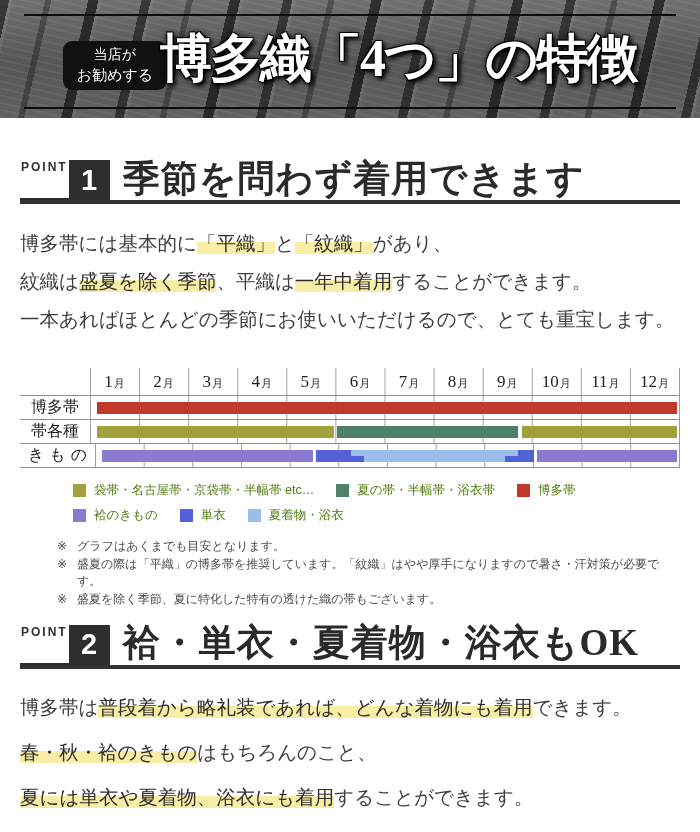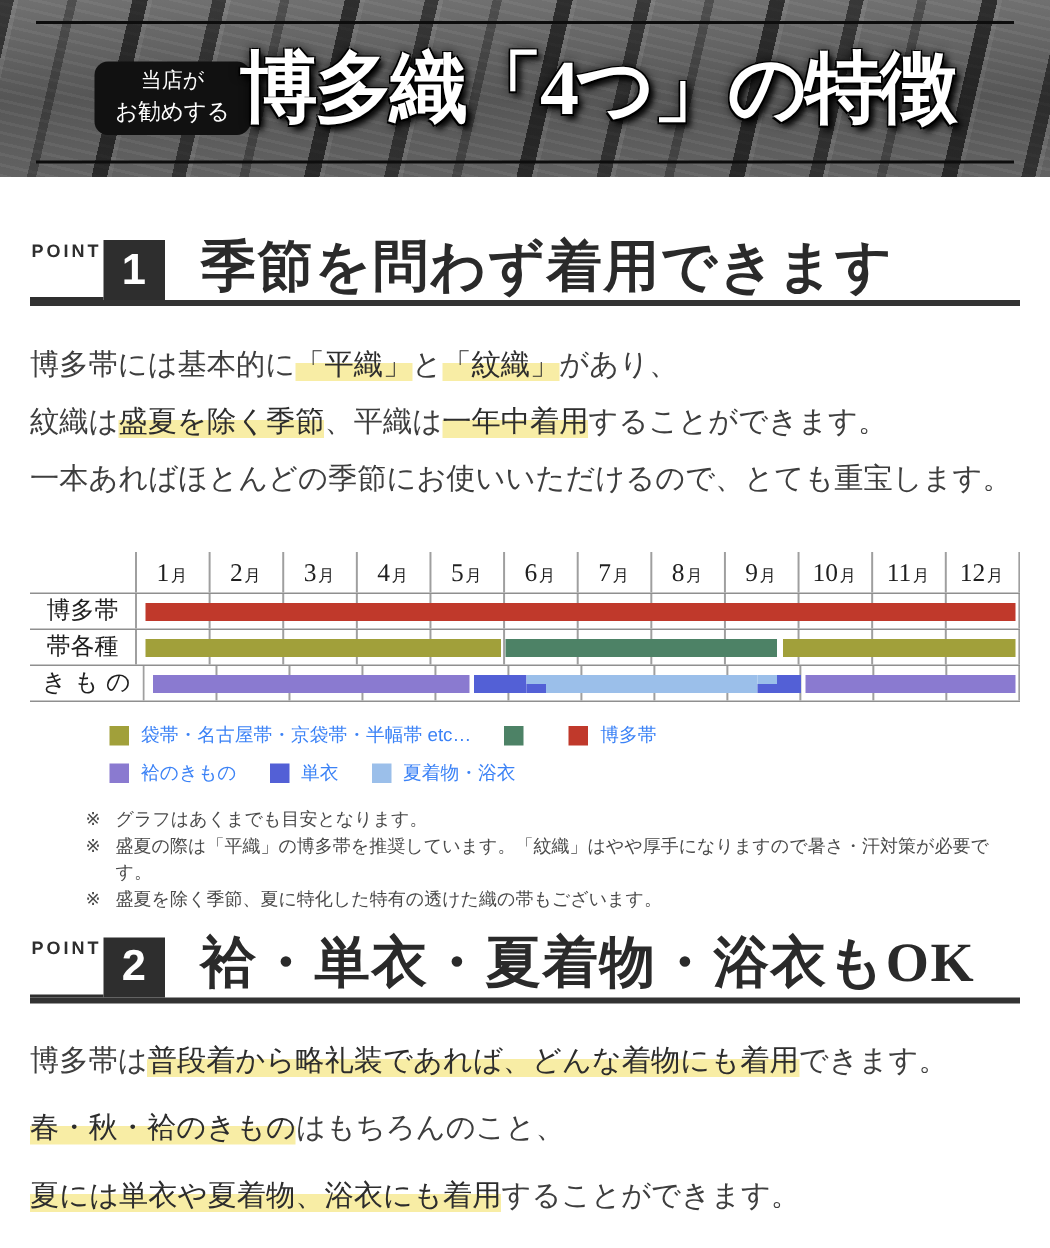--- a/index.html
+++ b/index.html
@@ -36,21 +36,21 @@
   .point-block{margin:0 20px;border-bottom:4px solid #333;
     display:flex;align-items:flex-end;}
   .point-block.first{margin-top:40px;}
   .point-block.second{margin-top:14px;}
   .point-marker{display:flex;flex-direction:row;margin-right:13px;}
   .point-label{font-size:12px;font-weight:bold;letter-spacing:2px;color:#2e2e2e;
     padding:0 1px 1px;border-bottom:2px solid #2e2e2e;}
   .point-box{width:41px;height:40px;background:#2e2e2e;color:#fff;
     display:flex;align-items:center;justify-content:center;
     font-size:29px;font-weight:bold;}
-  .point-heading{margin:0 11px 1px;font-family:"Liberation Serif","DejaVu Serif",serif;
+  .point-heading{margin:0 0 1px;font-family:"Liberation Serif","DejaVu Serif",serif;
     font-size:37px;font-weight:700;color:#2a2a2a;line-height:1.12;letter-spacing:1px;
     white-space:nowrap;}
 
   
   .para{margin:20px 20px 0;color:#3e3e3e;font-size:19.5px;}
   .para .tline{margin:0;line-height:38px;}
   .para.second .tline{line-height:45px;}
   .para.second{margin-top:16px;}
   .hl{font-weight:normal;color:#2d2d2d;
     background:linear-gradient(180deg,rgba(0,0,0,0) 44%,#f8eda5 44%,#f8eda5 100%);}
@@ -68,21 +68,21 @@
   .m-cell{width:calc(100%/12);display:flex;align-items:center;justify-content:center;
     font-family:"Liberation Serif","DejaVu Serif",serif;color:#1f1f1f;}
   .m-num{font-size:17px;}
   .m-suf{font-size:11px;margin-left:1px;margin-top:3px;}
   .seg{position:absolute;top:50%;}
   .seg.full{height:12px;margin-top:-6px;}
   .seg.top{height:6px;margin-top:-6px;}
   .seg.bottom{height:6px;margin-top:0;}
 
   
-  .legend{margin:14px 20px 0 73px;color:#3b82f6;font-size:12.5px;}
+  .legend{margin:14px 20px 0 73px;color:#4d7c0f;font-size:12.5px;}
   .legend-row{display:flex;align-items:center;margin-bottom:8px;}
   .legend-item{display:flex;align-items:center;margin-right:22px;}
   .legend-swatch{width:13px;height:13px;margin-right:8px;flex:0 0 auto;}
 
   
   .notes{margin:14px 20px 0 57px;color:#4a4a4a;font-size:12px;}
   .note-line{display:flex;line-height:17.5px;margin:0;}
   .note-marker{margin-right:10px;}
 </style>
 </head>
@@ -201,20 +201,21 @@
     </div>
 
   <div class="legend">
       <div class="legend-row">
         <div class="legend-item">
           <span class="legend-swatch" style="background: rgb(161, 160, 58);"></span>
           <span>袋帯・名古屋帯・京袋帯・半幅帯 etc…</span>
         </div>
         <div class="legend-item">
           <span class="legend-swatch" style="background: rgb(77, 130, 102);"></span>
+          <span>夏の帯・半幅帯・浴衣帯</span>
         </div>
         <div class="legend-item">
           <span class="legend-swatch" style="background: rgb(192, 57, 43);"></span>
           <span>博多帯</span>
         </div>
       </div>
       <div class="legend-row">
         <div class="legend-item">
           <span class="legend-swatch" style="background: rgb(138, 122, 208);"></span>
           <span>袷のきもの</span>

